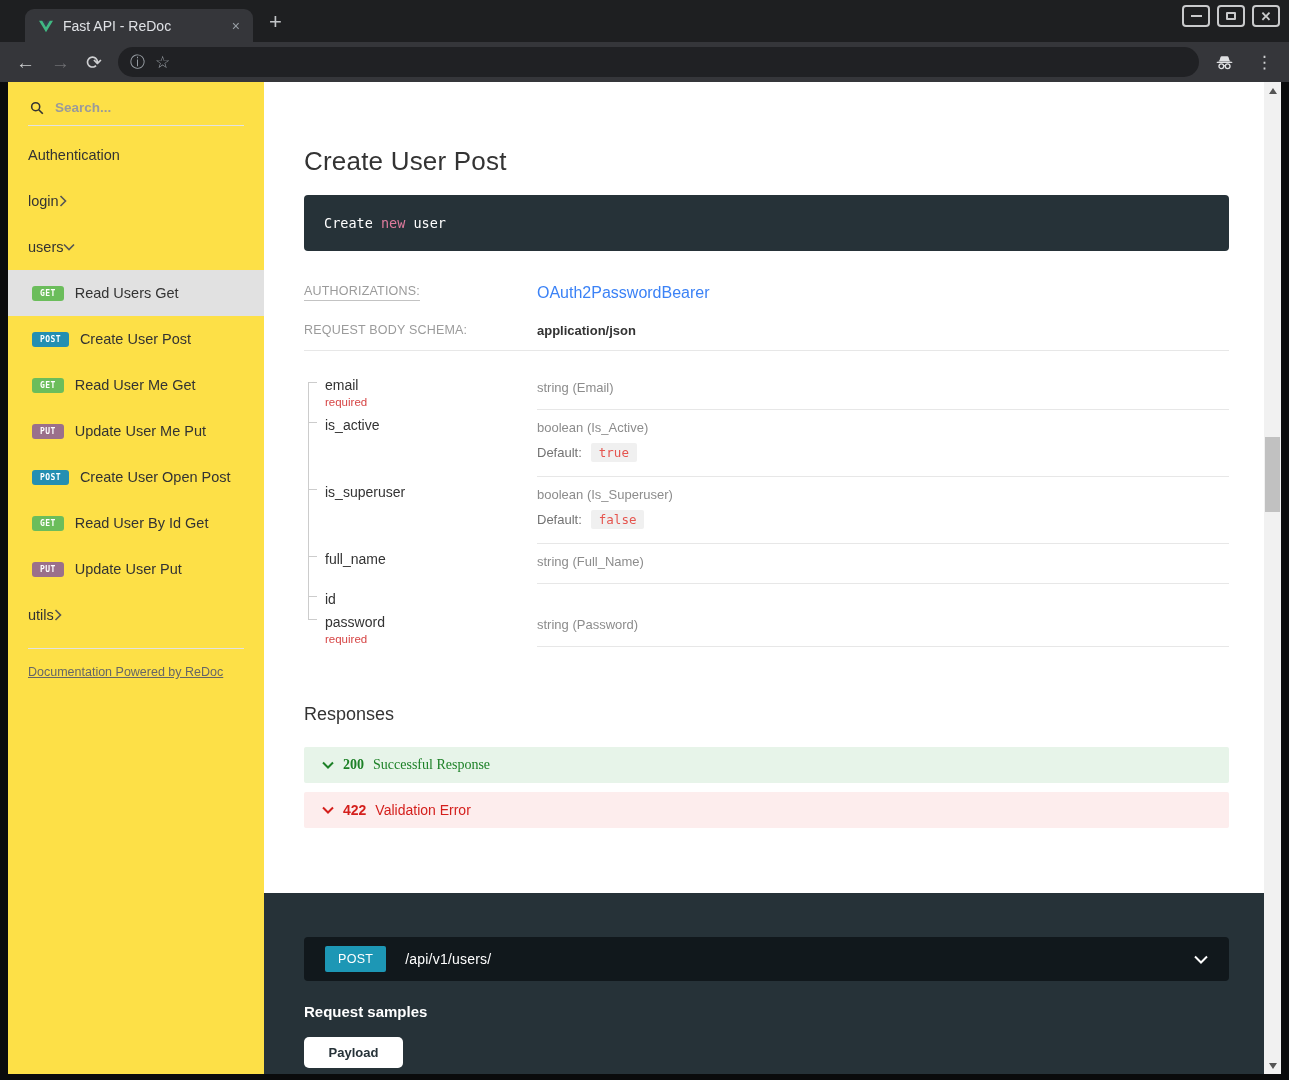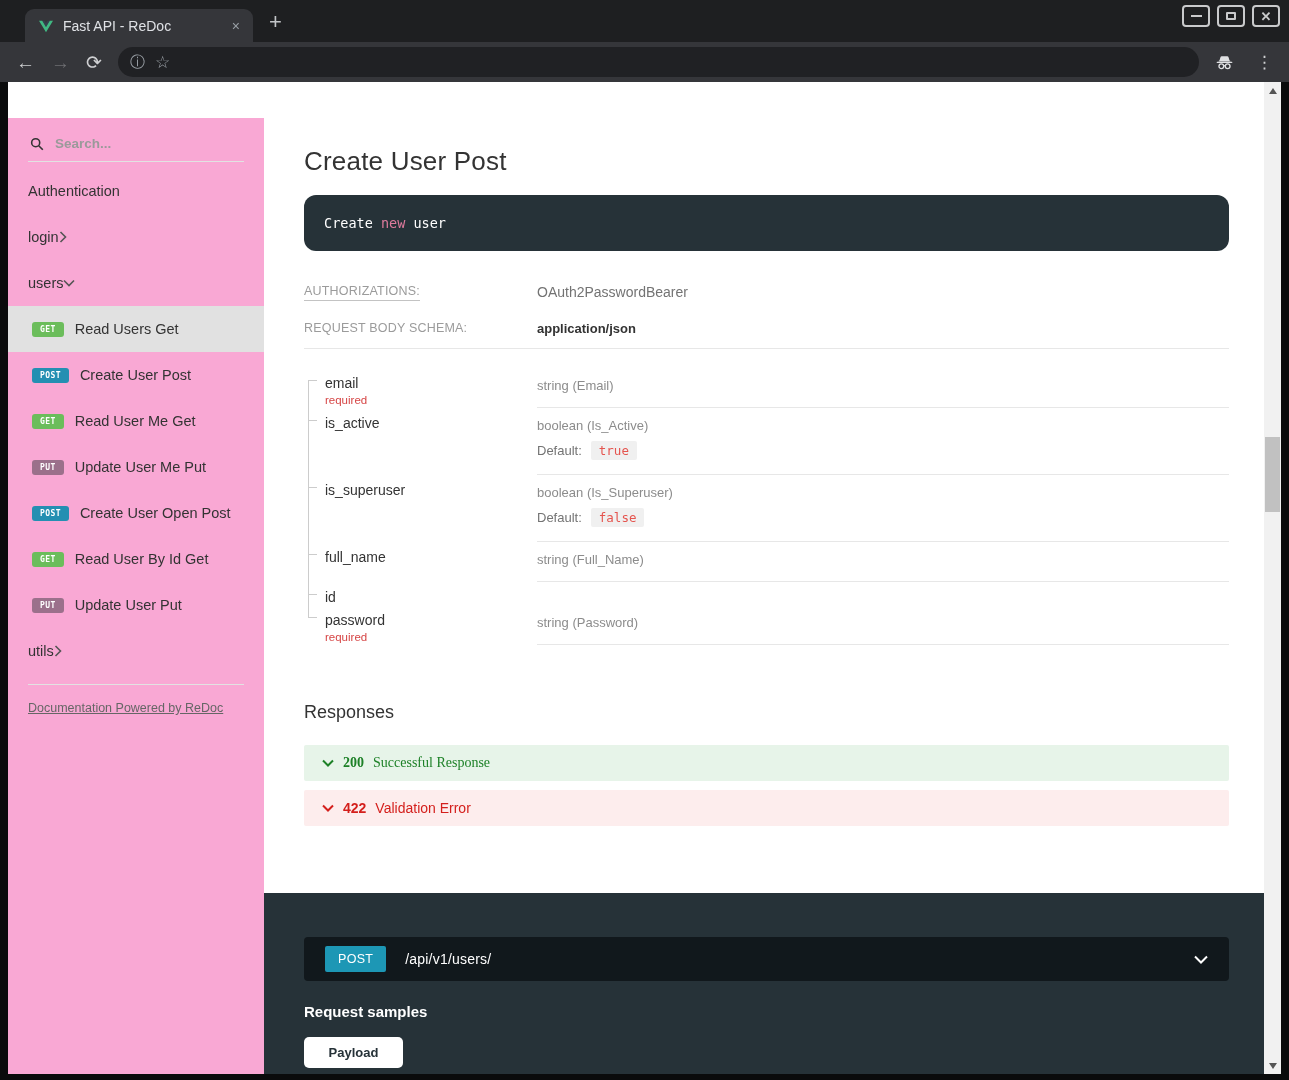--- a/index.html
+++ b/index.html
@@ -32,47 +32,47 @@
   .info-ic { color:#9aa0a6; font-size:15px; }
   .url-text { font-size:14px; color:#9aa0a6; white-space:nowrap; overflow:hidden; flex:1; }
   .url-text .host { color:#e8eaed; }
   .star-ic { color:#9aa0a6; font-size:17px; cursor:pointer; }
   .kebab-ic { color:#cfd0d2; font-size:17px; padding:0 6px; cursor:pointer; }
 
   
   .body-row { position:absolute; top:82px; left:8px; right:8px; bottom:6px; display:flex; background:#fff; }
 
   
-  .sidebar { width:256px; background:#f9a8d4; flex:0 0 auto; overflow:hidden;margin-top:36px; }
+  .sidebar { width:256px; background:#fde047; flex:0 0 auto; overflow:hidden; }
   .search-wrap { margin:0 20px; padding:17px 0 9px 2px; border-bottom:1px solid #e2e2e2; display:flex; align-items:center; gap:9px; }
   .search-input { border:none; outline:none; background:transparent; font-family:"Liberation Sans",sans-serif;
                   font-size:13.5px; font-weight:700; color:#333; width:170px; }
   .search-input::placeholder { color:#9a9a9a; }
   .nav-item { height:46px; display:flex; align-items:center; justify-content:flex-start; padding:0 20px; font-size:14.5px; color:#333; cursor:pointer; }
   .op-item { height:46px; display:flex; align-items:center; gap:11px; padding:0 20px 0 24px; font-size:14.5px; color:#333; cursor:pointer; }
   .op-item.active { background:#e1e1e1; }
   .m-badge { font-size:8px; font-weight:700; color:#fff; padding:3px 8px; border-radius:3px; letter-spacing:.4px; font-family:"DejaVu Sans Mono",monospace; }
   .m-get { background:#6bbd5b; } .m-post { background:#248fb2; } .m-put { background:#9b708b; }
   .side-footer { margin:10px 20px 0; border-top:1px solid #e2e2e2; padding-top:13px; }
   .side-footer a { color:#666; font-size:12.5px; text-decoration:underline; cursor:pointer; }
 
   
   .main { flex:1; background:#fff; position:relative; overflow:hidden; }
   .content { padding:0 35px 0 40px; }
   .page-title { margin:64px 0 0; font-size:26px; font-weight:400; color:#333; letter-spacing:.2px; }
-  .codeblock { margin-top:18px; height:56px; background:#263238; border-radius:12px; display:flex; align-items:center;
+  .codeblock { margin-top:18px; height:56px; background:#263238; border-radius:4px; display:flex; align-items:center;
                padding:0 20px; font-family:"DejaVu Sans Mono",monospace; font-size:13.5px; color:#ffffff; }
   .codeblock .hl { color:#de7b9d; }
   .kv-row { display:flex; align-items:flex-start; }
   .kv-row.auth { margin-top:33px; }
   .kv-row.schema-head { margin-top:21px; padding-bottom:12px; border-bottom:1px solid #e7e7e7; }
   .kv-label { width:233px; flex:0 0 auto; font-size:12.5px; color:#9b9b9b; letter-spacing:.2px; }
   .kv-label span { border-bottom:1px solid #c3c3c3; padding-bottom:2px; }
   .kv-label.nou span { border-bottom:none; }
-  .auth-link { color:#737373; font-size:14px; cursor:pointer; }
+  .auth-link { color:#3b82f6; font-size:16px; cursor:pointer; }
   .mime { font-size:13px; font-weight:700; color:#333; }
 
   .schema { margin-top:19px; }
   .frow { display:flex; position:relative; padding-left:21px; }
   .frow::before { content:''; position:absolute; left:4px; top:0; bottom:0; width:1px; background:#ccc; }
   .frow:first-child::before { top:12px; }
   .frow:last-child::before { bottom:auto; height:13px; }
   .frow::after { content:''; position:absolute; left:4px; top:12px; width:9px; height:1px; background:#ccc; }
   .f-name { width:212px; flex:0 0 auto; padding-top:7px; font-size:14px; color:#333; }
   .f-req { margin-top:3px; font-size:11.5px; color:#d64545; }

